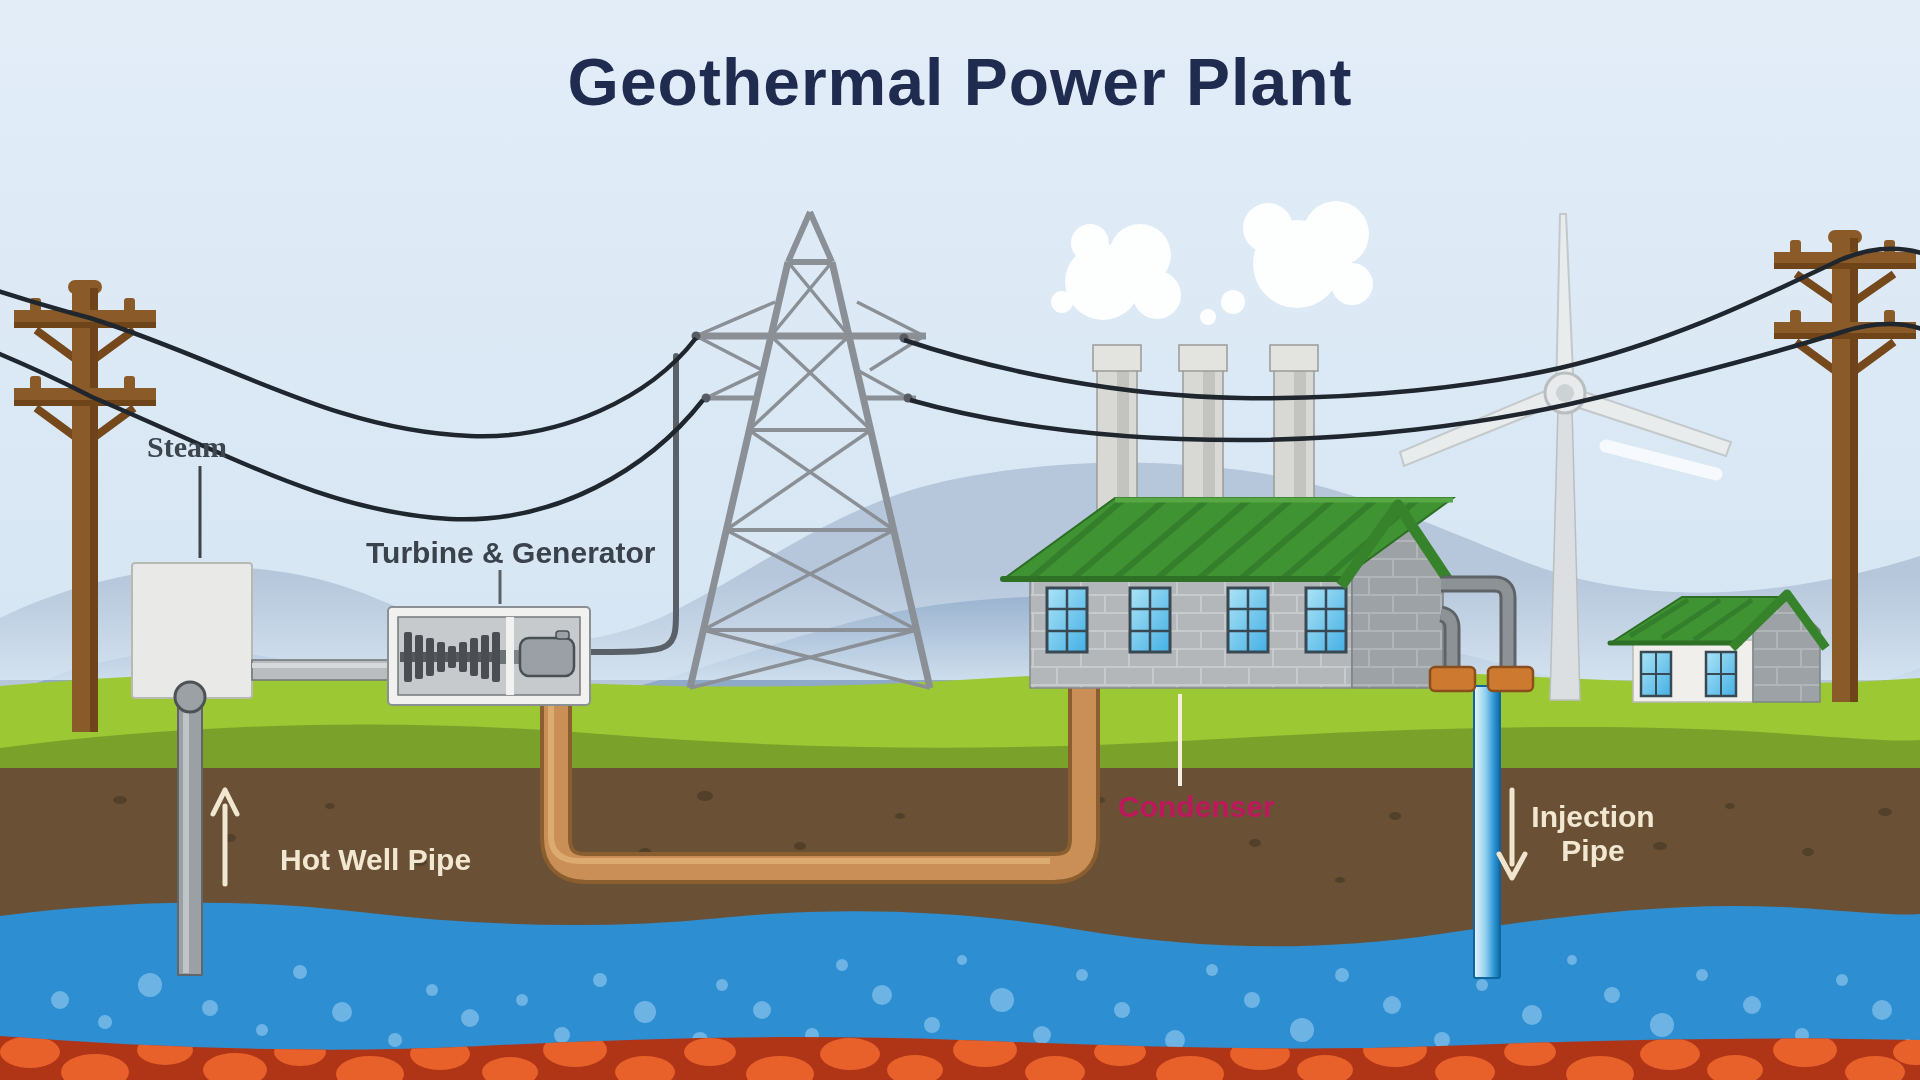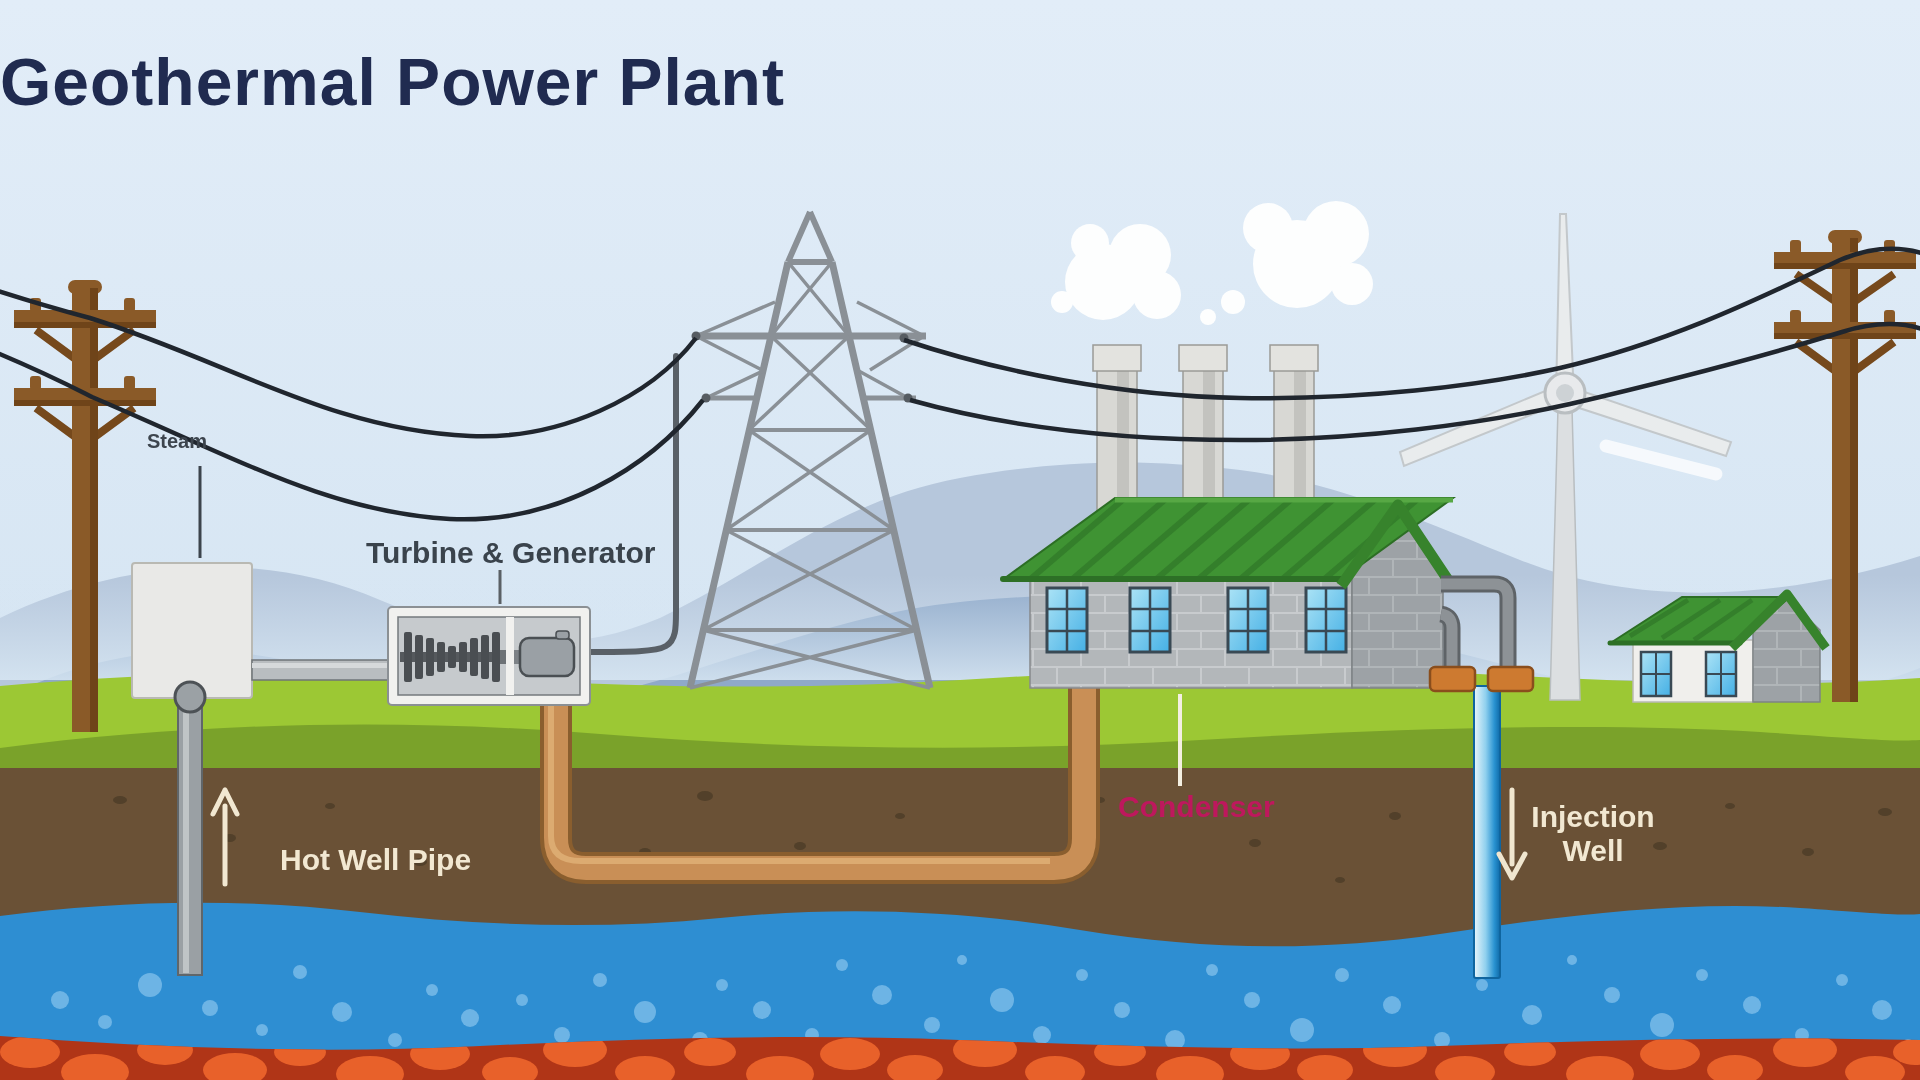--- a/index.html
+++ b/index.html
@@ -1,22 +1,22 @@
 <!DOCTYPE html>
 <html><head>
 <meta charset="utf-8">
 <style>
   html,body{margin:0;padding:0;background:#222;}
   .stage{position:relative;width:1920px;height:1080px;overflow:hidden;background:#d7e5f2;
          font-family:"Liberation Sans", sans-serif;}
   .stage svg{position:absolute;left:0;top:0;}
   .lbl{position:absolute;white-space:nowrap;}
-  .title{left:0;top:44px;width:1920px;text-align:left;font-size:66px;font-weight:700;
+  .title{left:0;top:44px;width:1920px;text-align:center;font-size:66px;font-weight:700;
          color:#202b50;letter-spacing:1px;}
-  .lbl-dark{color:#3d454e;font-size:20px;font-weight:600;}
+  .lbl-dark{color:#3d454e;font-size:30px;font-weight:600;font-family:Liberation Serif, serif;}
   .lbl-dark-bold{color:#3a434c;font-size:30px;font-weight:700;}
   .lbl-cream{color:#f2e8d2;font-size:30px;font-weight:600;}
   .lbl-white{color:#be185d;font-size:30px;font-weight:700;}
   .steam-label{left:147px;top:430px;}
   .tg-label{left:352px;top:536px;margin-left:14px;}
   .hwp-label{left:280px;top:843px;}
   .cond-label{left:1118px;top:790px;}
   .inj-label{left:1528px;top:800px;width:130px;text-align:center;white-space:normal;line-height:1.12;}
 </style>
 </head>
@@ -405,15 +405,15 @@
     <path d="M1512,790 L1512,864"></path>
     <path d="M1512,878 L1499,854 M1512,878 L1525,854"></path>
   </g>
 </svg>
 
 <div class="lbl title">Geothermal Power Plant</div>
 <div class="lbl lbl-dark steam-label">Steam</div>
 <div class="lbl lbl-dark-bold tg-label">Turbine &amp; Generator</div>
 <div class="lbl lbl-cream hwp-label">Hot Well Pipe</div>
 <div class="lbl lbl-white cond-label">Condenser</div>
-<div class="lbl lbl-cream inj-label">Injection Well</div>
+<div class="lbl lbl-cream inj-label">Injection Pipe</div>
 
 </div>
 
 </body></html>

